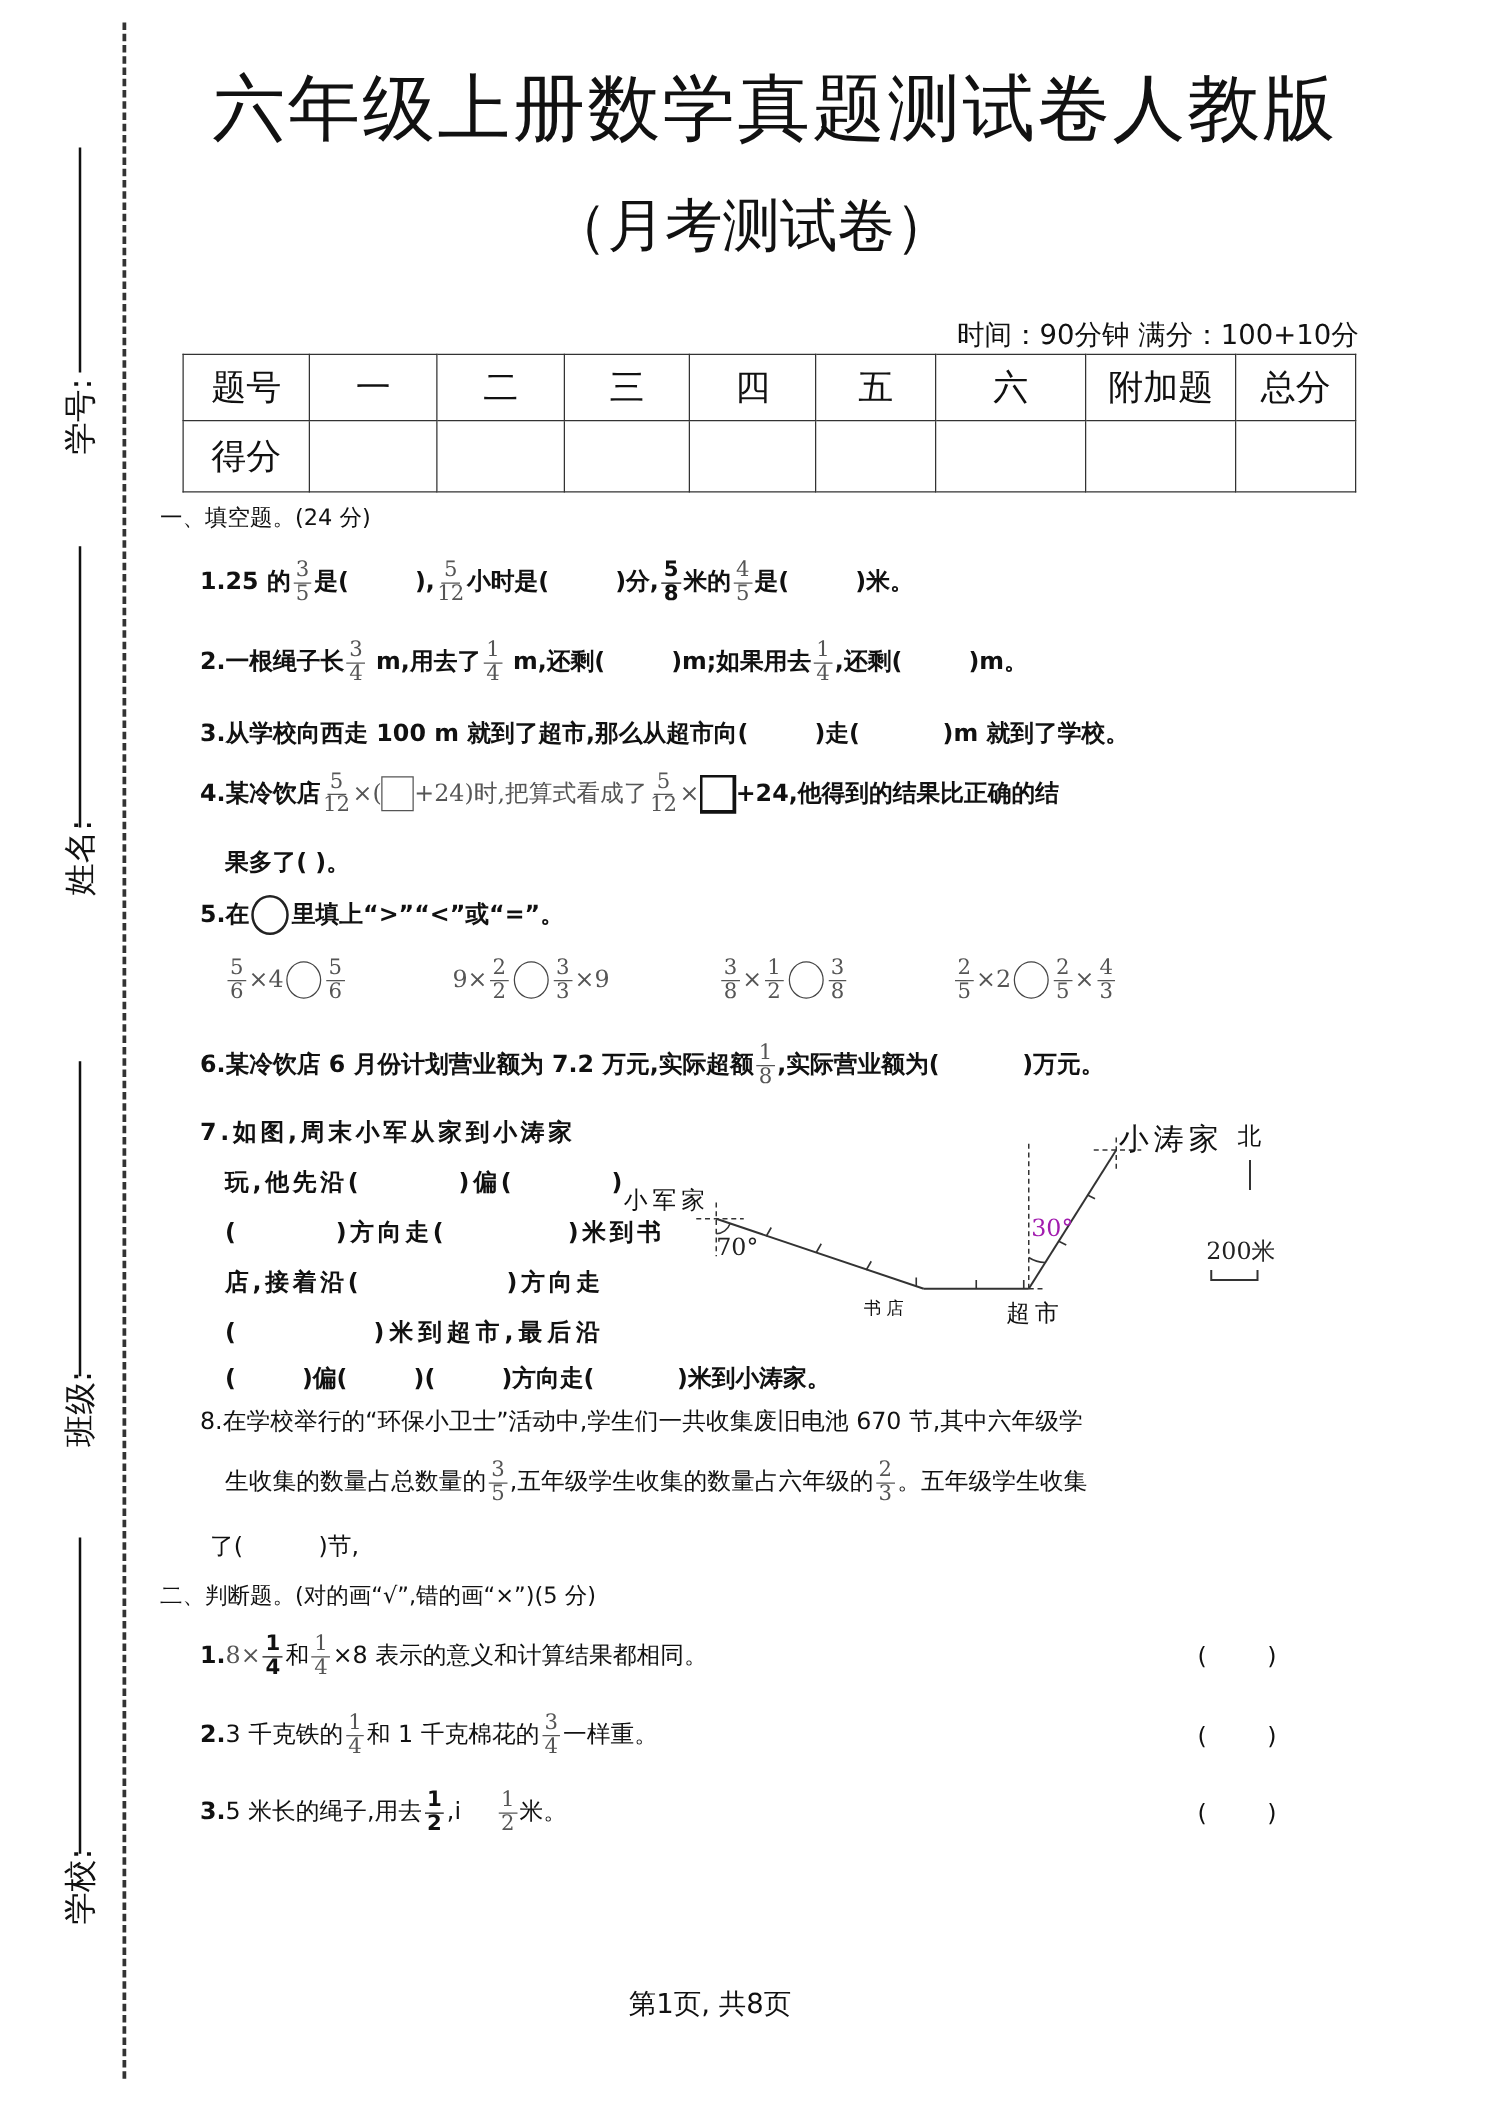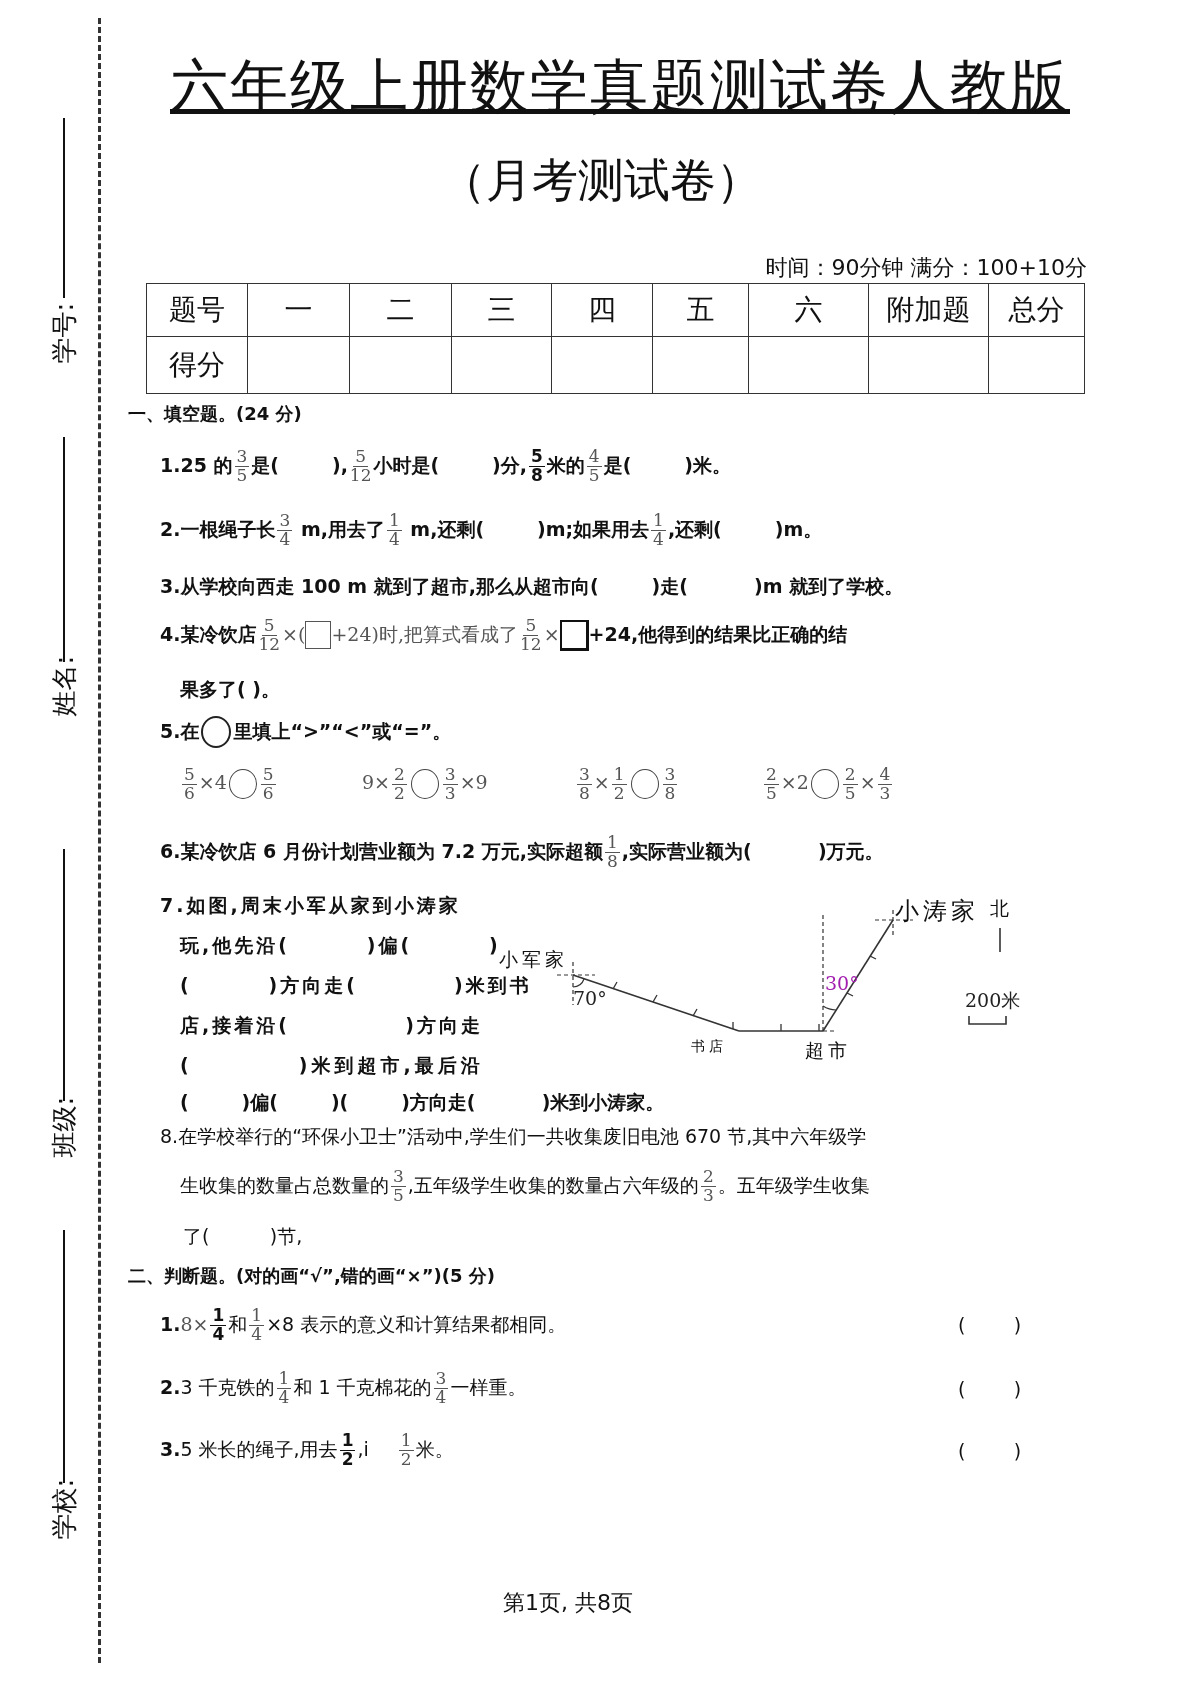--- a/index.html
+++ b/index.html
@@ -9,30 +9,30 @@
 
   
   .dash-line { position: absolute; left: 98px; top: 18px; width: 0; height: 1645px;
                border-left: 3px dashed #333; }
   .side-line { position: absolute; left: 63px; width: 0; border-left: 2px solid #111; }
   .side-label { position: absolute; left: 40px; width: 48px; font-size: 26px;
                 font-family: "DejaVu Sans", sans-serif; transform: rotate(-90deg);
                 transform-origin: center center; text-align: center; white-space: nowrap; }
 
   .title { left: 170px; top: 48px; width: 900px; font-size: 58px; letter-spacing: 2px;
-           font-family: "DejaVu Sans", sans-serif; font-weight: normal; text-align: left; text-decoration: underline; }
+           font-family: "DejaVu Sans", sans-serif; font-weight: normal; text-align: left; }
   .subtitle { left: 440px; top: 150px; font-size: 46px; font-family: "DejaVu Sans", sans-serif; }
   .meta { right: 104px; top: 253px; font-size: 22px; font-family: "DejaVu Sans", sans-serif; }
 
   table.score { position: absolute; left: 146px; top: 283px; border-collapse: collapse; }
   table.score td { border: 1.5px solid #333; text-align: center; font-size: 28px;
                    font-family: "DejaVu Serif", serif; height: 52px; padding: 0; }
   table.score tr.r2 td { height: 56px; }
 
-  .section-h { font-size: 18px; font-weight: bold; font-family: "DejaVu Sans", sans-serif; }
+  .section-h { font-size: 18px; font-weight: normal; font-family: "DejaVu Sans", sans-serif; }
   .q { font-size: 19px; font-weight: bold; font-family: "DejaVu Sans", sans-serif; white-space: nowrap; text-align: center; }
   .qn { font-weight: bold; }
   .frac { display: inline-flex; flex-direction: column; align-items: center; vertical-align: middle;
           font-family: "DejaVu Serif", serif; font-weight: normal; font-size: 17px; color: #555;
           line-height: 1.05; margin: 0 2px; }
   .frac .num { border-bottom: 1px solid #555; padding: 0 2px; }
   .frac.bold { color: #111; font-weight: bold; font-family: "DejaVu Sans", sans-serif; }
   .frac.bold .num { border-bottom-color: #111; }
   .gray { color: #555; font-family: "DejaVu Serif", serif; font-weight: normal; }
   .box { display: inline-block; width: 24px; height: 26px; border: 1.5px solid #555; vertical-align: middle; }
@@ -247,21 +247,21 @@
 </div>
 <div class="abs q" style="left:180px;top:1168px;font-weight:normal">
   <span>生收集的数量占总数量的</span><span class="frac">
       <span class="num">3</span>
       <span>5</span>
     </span><span>,五年级学生收集的数量占六年级的</span><span class="frac">
       <span class="num">2</span>
       <span>3</span>
     </span><span>。五年级学生收集</span>
 </div>
-<div class="abs q" style="left:183px;top:1224px;font-weight:normal;white-space:pre">了(          )节,</div>
+<div class="abs q" style="left:168px;top:1224px;font-weight:normal;white-space:pre">了(          )节,</div>
 
 <div class="abs section-h" style="left:128px;top:1264px">二、判断题。(对的画“√”,错的画“×”)(5 分)</div>
 
 <div class="abs q" style="left:160px;top:1307px;font-weight:normal">
   <span class="qn">1.</span><span class="gray">8×</span><span class="frac bold">
       <span class="num">1</span>
       <span>4</span>
     </span><span>和</span><span class="frac">
       <span class="num">1</span>
       <span>4</span>

